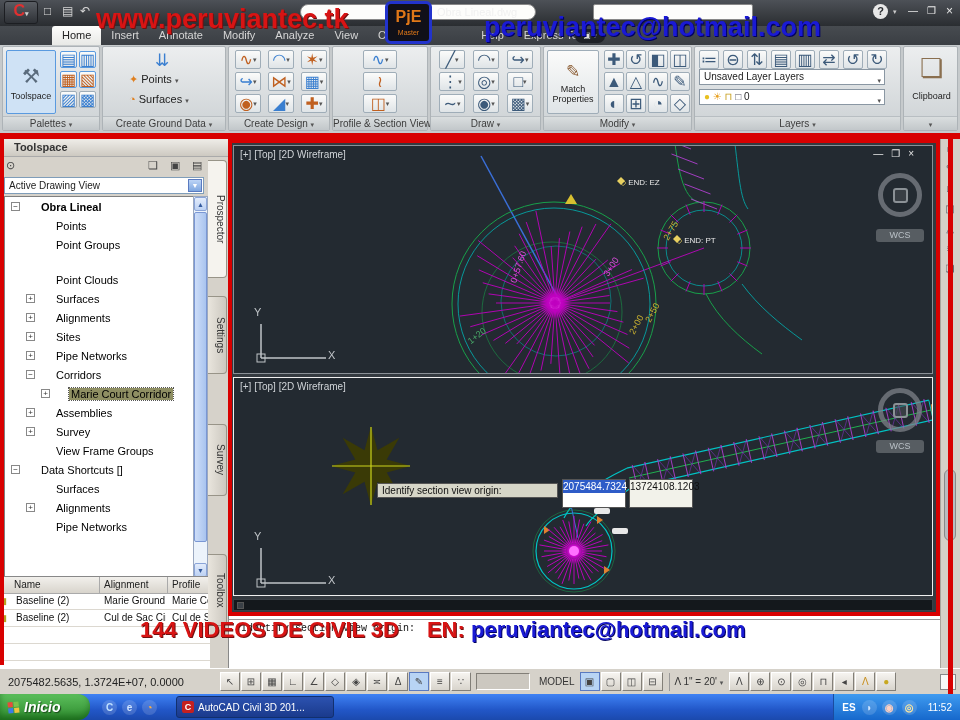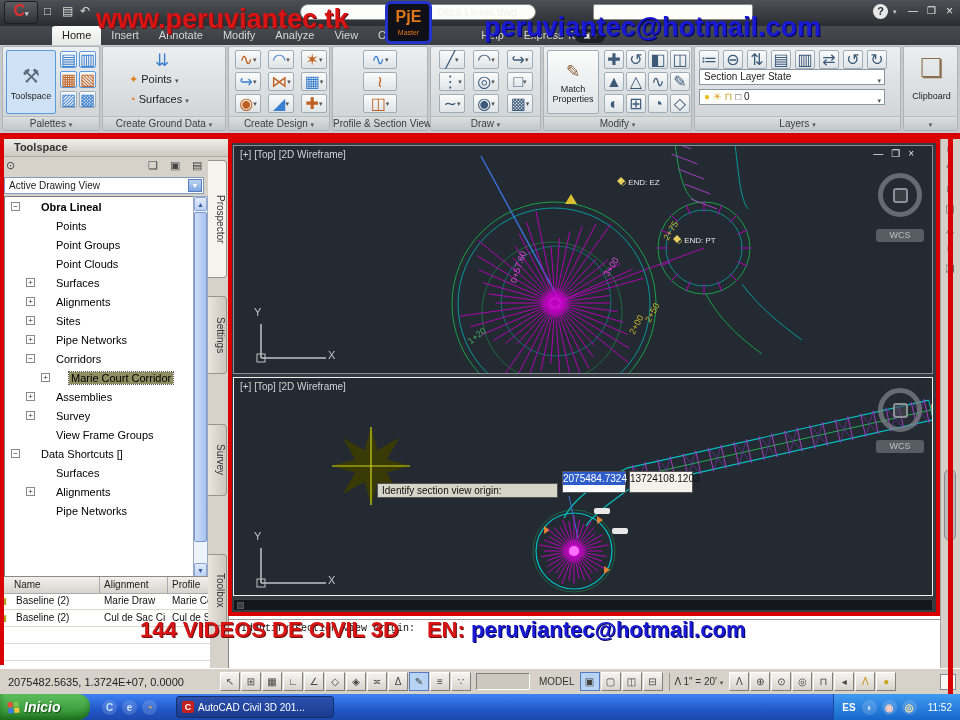--- a/index.html
+++ b/index.html
@@ -48,21 +48,21 @@
   .winbtns{position:absolute;right:10px;top:2px;font-size:10px;color:#e8e8e8;letter-spacing:8px}
   .navwheel{position:absolute;width:44px;height:44px;border-radius:50%;border:5px solid rgba(125,130,136,.75);display:flex;align-items:center;justify-content:center}
   .navwheel .sq{width:15px;height:15px;border:2px solid #8b9196;border-radius:3px;background:rgba(70,76,82,.6)}
   .wcspill{position:absolute;width:48px;height:13px;background:rgba(150,155,160,.45);border-radius:3px;font-size:9px;color:#b9c0c6;text-align:center;line-height:13px}
   .axis{position:absolute;font-size:11px;color:#c0c4c8}
   .stlabel{position:absolute;font-size:9px;transform-origin:left bottom;white-space:nowrap}
   .mklabel{position:absolute;font-size:8px;color:#e8e8e8;white-space:nowrap}
   .mklabel b{color:#e8d060;font-weight:normal;margin-right:2px}
   
   #tt-label{position:absolute;left:143px;top:105px;width:181px;height:15px;background:#d6d6c8;border:1px solid #555;font-size:10px;line-height:13px;padding-left:4px;color:#111}
-  .tt-box{position:absolute;top:93px;height:22px;background:#f2f2ea;border:1px solid #555;font-size:10px;line-height:13px;text-align:center;color:#111}
+  .tt-box{position:absolute;top:101px;height:29px;background:#f2f2ea;border:1px solid #555;font-size:10px;line-height:13px;text-align:center;color:#111}
   #tt-x{left:328px;width:64px;background:#fff}
   #tt-x span{background:#2e5cc8;color:#fff;display:inline-block;width:100%;height:13px}
   #tt-y{left:395px;width:64px}
   #cmd-strip{position:absolute;left:1px;top:456px;width:700px;height:12px;background:#14181c;border:1px solid #3a4046}
   
   #cmd-history{left:228px;top:616px;width:712px;height:52px;background:#fff;border-left:1px solid #888;font-family:"Liberation Mono",monospace;font-size:10px;color:#111}
   
   #right-strip{left:940px;top:139px;width:20px;height:529px;background:#d4d0c8;border-left:1px solid #a8a49c}
   .rtool{width:18px;height:20px;text-align:center;font-size:10px;color:#55606a;line-height:20px}
   
@@ -295,21 +295,21 @@
         </div>
         <div class="ibtn" style="position: absolute; left: 104px; top: 47px; width: 20px; height: 19px;">
           <span>◔</span>
         </div>
         <div class="ibtn" style="position: absolute; left: 126px; top: 47px; width: 20px; height: 19px;">
           <span>◇</span>
         </div>
       </div>
 
     <div class="panel" style="left:694px;width:207px" id="p-layers">
-      <div class="ab" style="left:4px;top:22px;width:186px;height:16px;background:#fff;border:1px solid #8a97a3;font-size:10px;line-height:14px;padding-left:4px;color:#222"><span>Section Layer State</span><span class="caret ab" style="right:3px;top:4px">▾</span></div>
+      <div class="ab" style="left:4px;top:22px;width:186px;height:16px;background:#fff;border:1px solid #8a97a3;font-size:10px;line-height:14px;padding-left:4px;color:#222"><span>Unsaved Layer Layers</span><span class="caret ab" style="right:3px;top:4px">▾</span></div>
       <div class="ab" style="left:4px;top:42px;width:186px;height:16px;background:#fff;border:1px solid #8a97a3;font-size:10px;line-height:14px;padding-left:4px;color:#222">
         <span style="color: rgb(232, 192, 32);">●</span>
         <span style="color: rgb(232, 160, 32);">☀</span>
         <span style="color: rgb(200, 160, 32);">⊓</span>
         <span style="color: rgb(85, 85, 102);">□</span>
         <span>0</span>
         <span class="caret ab" style="right:3px;top:4px">▾</span>
       </div>
       <div class="plabel"><span>Layers</span> <span class="caret">▾</span></div>
     <div class="ibtn" style="position: absolute; left: 4px; top: 3px; width: 20px; height: 19px;">
@@ -370,21 +370,21 @@
         <div class="titem" style="padding-left: 21px;">
           <span style="width: 12px; flex: 0 0 12px;"></span>
           <span class="tico"></span>
           <span class="tlabel">Points</span>
         </div>
         <div class="titem" style="padding-left: 21px;">
           <span style="width: 12px; flex: 0 0 12px;"></span>
           <span class="tico"></span>
           <span class="tlabel">Point Groups</span>
         </div>
-        <div class="titem" style="padding-left: 21px;">
+        <div class="titem" style="padding-left: 21px; margin-top: 16px;">
           <span style="width: 12px; flex: 0 0 12px;"></span>
           <span class="tico"></span>
           <span class="tlabel">Point Clouds</span>
         </div>
         <div class="titem" style="padding-left: 21px;">
           <span class="texp">+</span>
           <span class="tico"></span>
           <span class="tlabel">Surfaces</span>
         </div>
         <div class="titem" style="padding-left: 21px;">
@@ -453,21 +453,21 @@
       <div id="ts-thumb"></div>
       <div class="sbtn" style="bottom:0">▼</div>
     </div>
     <div class="ab" id="ts-table">
         <div class="th" style="left: 0px; width: 100px; padding-left: 14px;">Name</div>
         <div class="th" style="left: 100px; width: 68px;">Alignment</div>
         <div class="th" style="left: 168px; width: 42px;">Profile</div>
         <div class="trow" style="top: 16px;">
           <span class="tcell" style="left: 2px; width: 12px; color: rgb(184, 160, 32); font-size: 9px;">▮</span>
           <span class="tcell" style="left: 16px; width: 82px;">Baseline (2)</span>
-          <span class="tcell" style="left: 104px; width: 62px;">Marie Draw</span>
+          <span class="tcell" style="left: 104px; width: 62px;">Marie Ground</span>
           <span class="tcell" style="left: 172px; width: 36px;">Marie Co...</span>
         </div>
         <div class="trow" style="top: 33px;">
           <span class="tcell" style="left: 2px; width: 12px; color: rgb(184, 160, 32); font-size: 9px;">▮</span>
           <span class="tcell" style="left: 16px; width: 82px;">Baseline (2)</span>
           <span class="tcell" style="left: 104px; width: 62px;">Cul de Sac Cir</span>
           <span class="tcell" style="left: 172px; width: 36px;">Cul de S...</span>
         </div>
         <div class="trow" style="top: 50px;"></div>
         <div class="trow" style="top: 67px;"></div>

